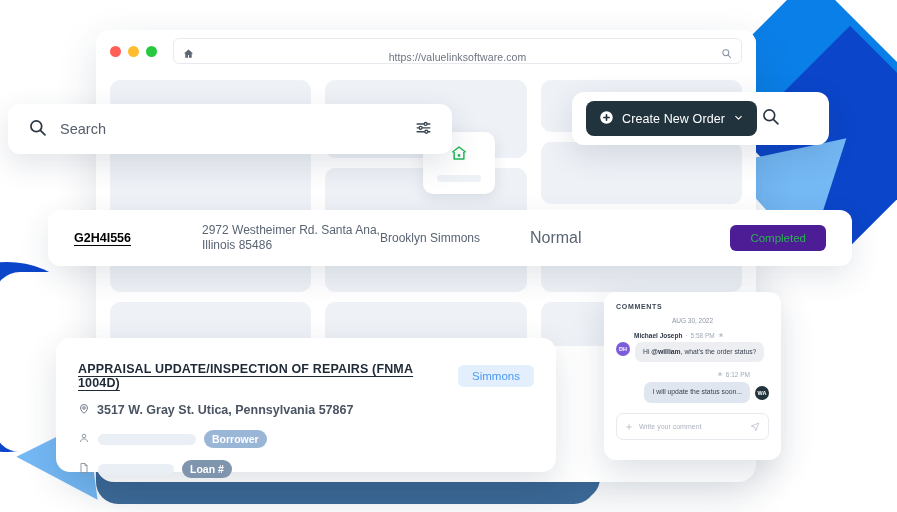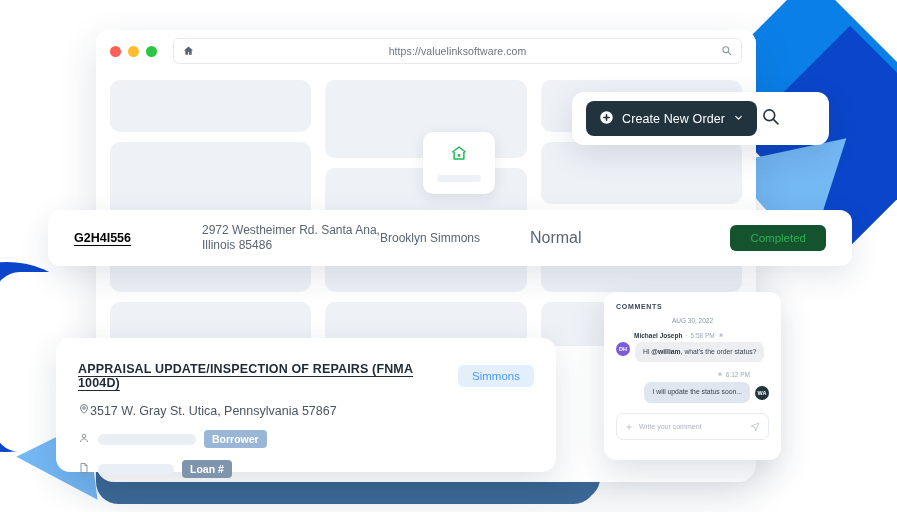--- a/index.html
+++ b/index.html
@@ -67,21 +67,21 @@
     background:#ffffff;border-radius:14px 14px 18px 18px;
     box-shadow:0 14px 40px rgba(30,50,80,.14);
     overflow:hidden;
   }
   .bar{height:42px;display:flex;align-items:center;padding:0 14px;background:#fff;}
   .dots{display:flex;gap:7px;margin-right:16px;}
   .dot{width:11px;height:11px;border-radius:50%;}
   .d-red{background:#ff5f57;}.d-yel{background:#febc2e;}.d-grn{background:#28c840;}
   .urlbar{
     flex:1;height:24px;background:#fff;border:1px solid #e7e9ee;border-radius:6px;
-    display:flex;align-items:center;padding:0 9px;gap:22px;
+    display:flex;align-items:flex-end;padding:0 9px;gap:22px;
   }
   .url-txt{
     flex:1;text-align:center;font-size:10.5px;color:#6c7380;letter-spacing:.1px;
   }
   .ico{display:block;}
 
   
   .sk-wrap{position:relative;padding:8px 14px 0 14px;}
   .sk-cols{display:flex;gap:14px;}
   .sk-col{flex:1;display:flex;flex-direction:column;gap:10px;}
@@ -130,44 +130,44 @@
     display:flex;align-items:center;padding:0 26px;
   }
   .ord-id{
     font-size:12.5px;color:#000000;font-weight:700;
     text-decoration:underline;text-underline-offset:3px;width:128px;
   }
   .ord-addr{width:178px;font-size:12px;color:#5a6473;line-height:15px;}
   .ord-name{width:150px;font-size:12px;color:#5a6473;}
   .ord-pri{width:120px;font-size:16px;color:#5a6473;}
   .badge-done{
-    margin-left:auto;background:#14532d;color:#2bb155;font-size:11.5px;
+    margin-left:auto;background:#4c1d95;color:#2bb155;font-size:11.5px;
     border-radius:6px;padding:7px 20px;
   }
 
   
   .apprcard{
     position:absolute;left:56px;top:338px;width:500px;height:134px;
     background:#fff;border-radius:14px;
     box-shadow:0 12px 34px rgba(30,50,80,.14);
     padding:24px 22px;box-sizing:border-box;
   }
   .appr-head{display:flex;align-items:center;gap:14px;}
   .appr-title{
     font-size:12.5px;font-weight:700;color:#1f2a37;letter-spacing:.15px;
     text-decoration:underline;text-underline-offset:3px;
   }
   .badge-assigned{
     background:#e3effd;color:#4a9af5;font-size:11.5px;border-radius:6px;padding:5px 14px;
   }
-  .appr-addr{display:flex;align-items:center;margin-top:13px;font-size:12.5px;color:#4a5462;}
+  .appr-addr{display:flex;gap:7px;margin-top:13px;font-size:12.5px;color:#4a5462;font-weight:bold;}
   .appr-line{display:flex;align-items:center;gap:8px;margin-top:12px;}
   .sk-field{height:11px;border-radius:6px;background:#eaeef5;}
   .chip{
-    font-size:10.5px;color:#fff;border-radius:4px;padding:3px 8px;font-weight:600;
+    font-size:10.5px;color:#fff;border-radius:9px;padding:3px 8px;font-weight:600;
   }
   .chip-borrower{background:#9ab6d6;}
   .chip-loan{background:#7f94ad;}
 
   
   .comments{
     position:absolute;left:604px;top:292px;width:177px;height:168px;
     background:#fff;border-radius:12px;
     box-shadow:0 12px 34px rgba(30,50,80,.15);
     padding:11px 12px;box-sizing:border-box;
@@ -258,20 +258,39 @@
             <path d="M3 11l9-7 9 7"></path>
               <path d="M5.5 10.5V20h13v-9.5"></path>
               <rect x="10.3" y="13.5" width="3.4" height="3.4" fill="#1db954" stroke="none"></rect>
           </svg>
         </span>
         <span class="house-bar"></span>
       </div>
     </div>
   </div>
 
+  <div class="searchcard">
+    <span>
+      <svg width="19" height="19" viewBox="0 0 24 24" fill="none" stroke="#2c3642" stroke-width="2.2">
+        <circle cx="10.5" cy="10.5" r="6.8"></circle>
+          <line x1="15.6" y1="15.6" x2="21.4" y2="21.4" stroke-linecap="round"></line>
+      </svg>
+    </span>
+    <span class="search-ph">Search</span>
+    <span>
+      <svg width="17" height="17" viewBox="0 0 24 24" fill="none" stroke="#3c4654" stroke-width="1.9" stroke-linecap="round">
+        <line x1="3" y1="7" x2="21" y2="7"></line>
+          <line x1="3" y1="12.5" x2="21" y2="12.5"></line>
+          <line x1="3" y1="18" x2="21" y2="18"></line>
+        <circle cx="15" cy="7" r="2.1" fill="#fff"></circle>
+          <circle cx="8" cy="12.5" r="2.1" fill="#fff"></circle>
+          <circle cx="16" cy="18" r="2.1" fill="#fff"></circle>
+      </svg>
+    </span>
+  </div>
 
   <div class="cnocard">
     <div class="cno-btn">
       <span>
         <svg width="15" height="15" viewBox="0 0 24 24">
           <circle cx="12" cy="12" r="10" fill="#ffffff"></circle>
           <rect x="10.7" y="6.4" width="2.6" height="11.2" rx="1.2" fill="#21333c"></rect>
           <rect x="6.4" y="10.7" width="11.2" height="2.6" rx="1.2" fill="#21333c"></rect>
         </svg>
       </span>

